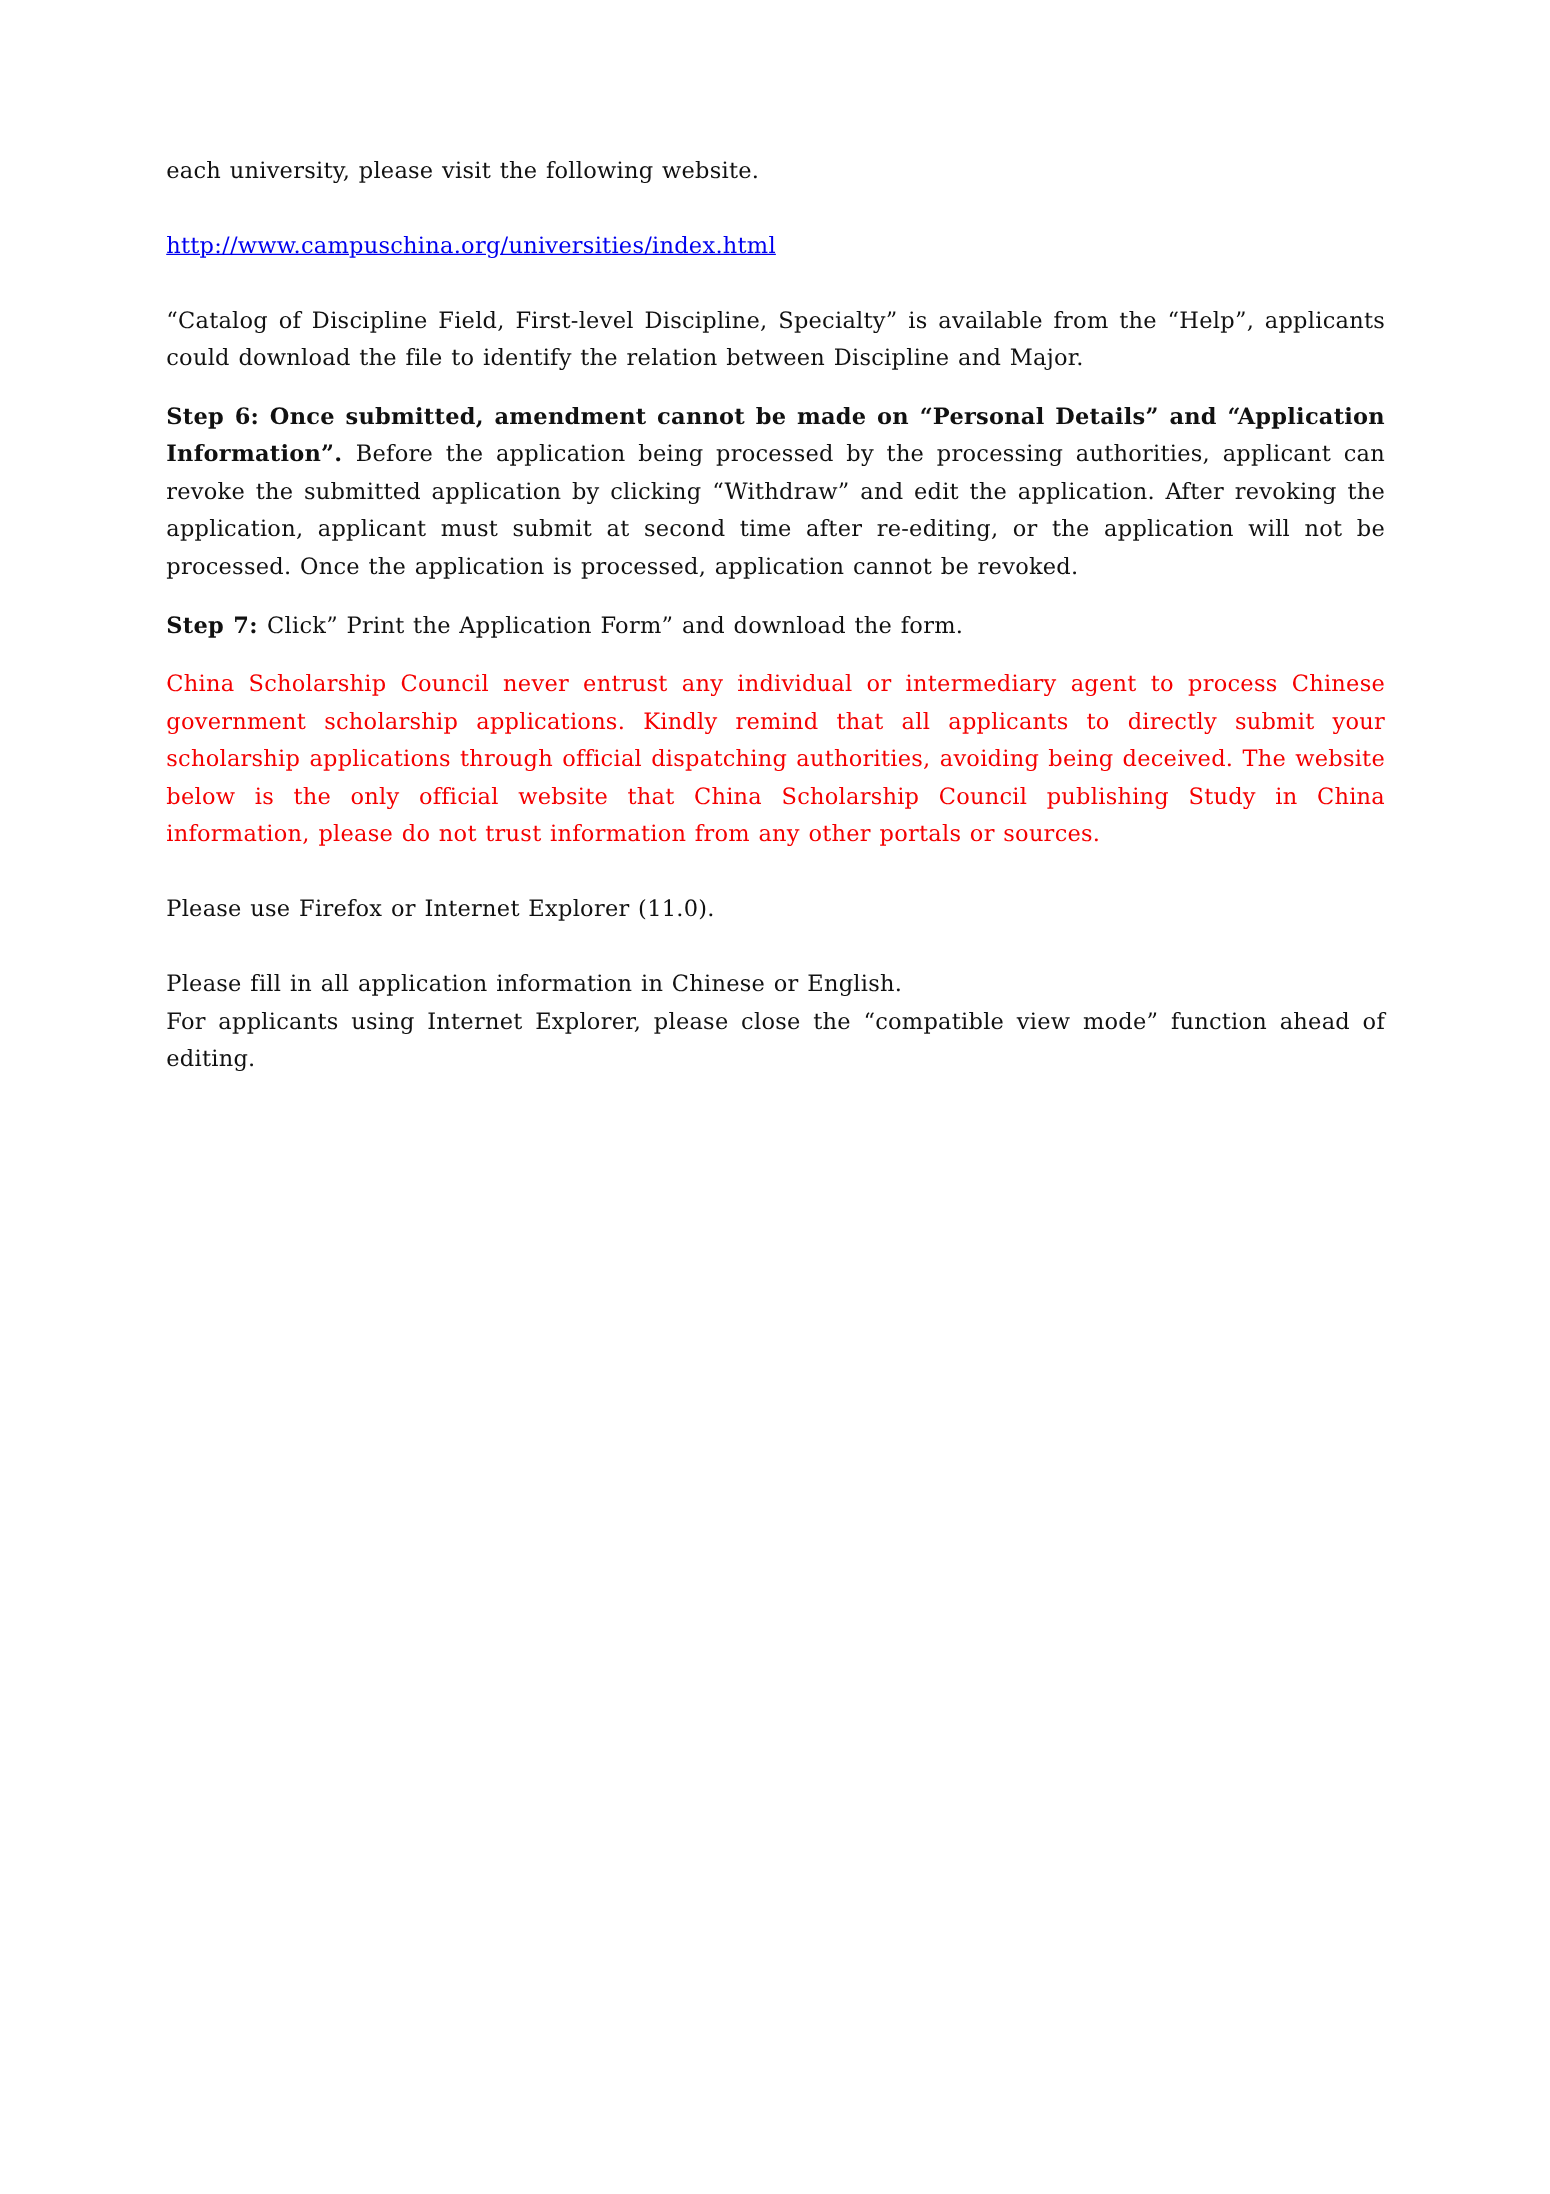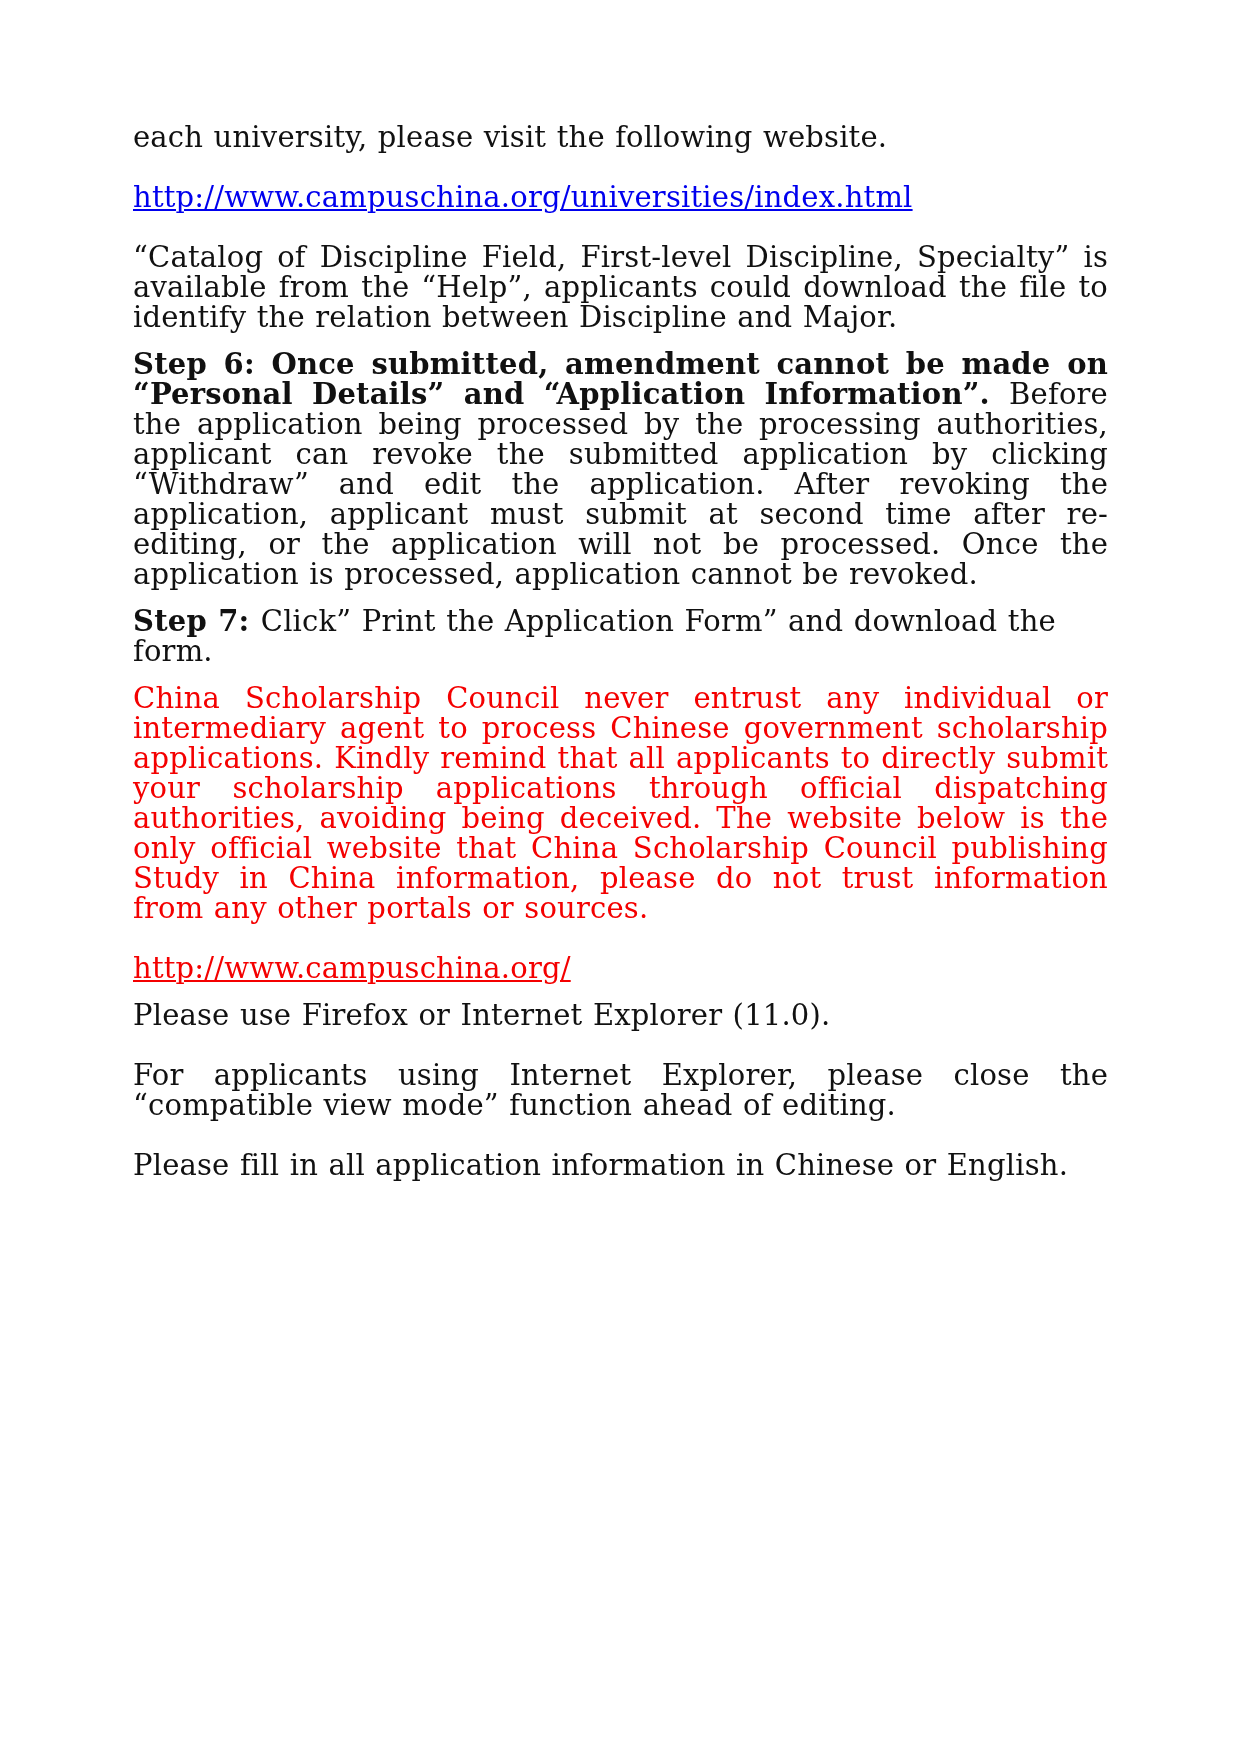--- a/index.html
+++ b/index.html
@@ -17,21 +17,21 @@
     color: var(--text);
     overflow: hidden;
   }
   .page {
     width: 1240px;
     height: 1755px;
     background: var(--page_bg);
     padding: 122px 132px 0 133px;
   }
   .para {
-    font-size: 29px;
+    font-size: 18px;
     line-height: 30px;
     letter-spacing: 0.2px;
     word-spacing: 1px;
   }
   .just { text-align: justify; }
   .mb-sm { margin-bottom: 17px; }
   .mb-lg { margin-bottom: 30px; }
   .bold { font-weight: bold; }
   .red { color: var(--red); }
   a.doc-link {
@@ -52,22 +52,21 @@
 
   <p class="para just mb-sm">“Catalog of Discipline Field, First-level Discipline, Specialty” is available from the “Help”, applicants could download the file to identify the relation between Discipline and Major.</p>
 
   <p class="para just mb-sm"><span class="bold">Step 6: Once submitted, amendment cannot be made on “Personal Details” and “Application Information”. </span><span>Before the application being processed by the processing authorities, applicant can revoke the submitted application by clicking “Withdraw” and edit the application. After revoking the application, applicant must submit at second time after re-editing, or the application will not be processed. Once the application is processed, application cannot be revoked.</span></p>
 
   <p class="para mb-sm"><span class="bold">Step 7: </span><span>Click” Print the Application Form” and download the form.</span></p>
 
 
   <p class="para just red mb-lg">China Scholarship Council never entrust any individual or intermediary agent to process Chinese government scholarship applications. Kindly remind that all applicants to directly submit your scholarship applications through official dispatching authorities, avoiding being deceived. The website below is the only official website that China Scholarship Council publishing Study in China information, please do not trust information from any other portals or sources.</p>
 
-  <p class="para mb-sm"><a class="doc-link link-red">http://www.campuschina.org/</a></p>
 
 
   <p class="para mb-lg">Please use Firefox or Internet Explorer (11.0).</p>
 
+  <p class="para">Please fill in all application information in Chinese or English.</p>
+
   <p class="para just mb-lg">For applicants using Internet Explorer, please close the “compatible view mode” function ahead of editing.</p>
-
-  <p class="para">Please fill in all application information in Chinese or English.</p>
 
 </div>
 
 </body></html>

